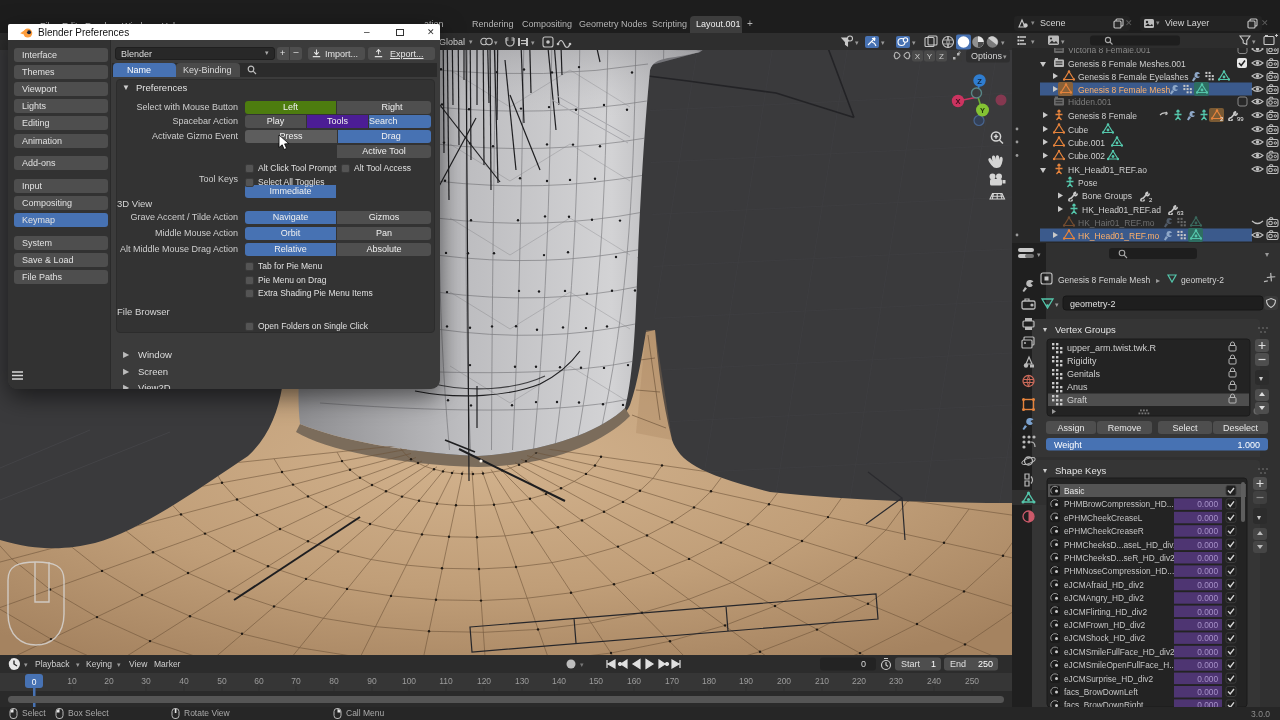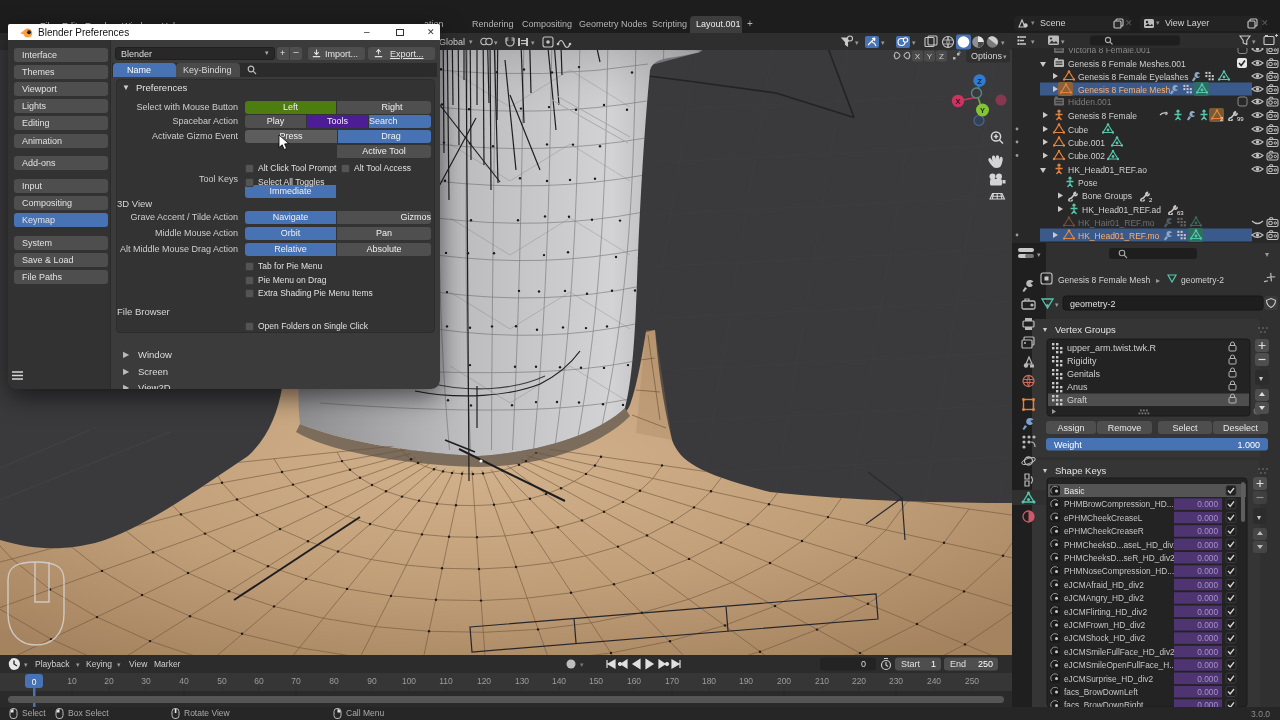--- a/index.html
+++ b/index.html
@@ -1346,21 +1346,21 @@
   <div class="abs" style="left:329px;top:121px;width:94px;height:13px;background:#4f4f4f;border-radius:0 3px 3px 0;text-align:center;font-size:9px;color:#f0f0f0;line-height:13px;">Active Tool</div>
   <div class="abs" style="left:237px;top:140px;width:9px;height:9px;background:#545454;border:1px solid #3a3a3a;border-radius:2px;"></div>
   <div class="abs txt" style="left:250px;top:139px;font-size:8.5px;color:#e0e0e0;">Alt Click Tool Prompt</div>
   <div class="abs" style="left:333px;top:140px;width:9px;height:9px;background:#545454;border:1px solid #3a3a3a;border-radius:2px;"></div>
   <div class="abs txt" style="left:346px;top:139px;font-size:8.5px;color:#e0e0e0;">Alt Tool Access</div>
   <div class="abs" style="left:237px;top:154px;width:9px;height:9px;background:#545454;border:1px solid #3a3a3a;border-radius:2px;"></div>
   <div class="abs txt" style="left:250px;top:153px;font-size:8.5px;color:#e0e0e0;">Select All Toggles</div>
   <div class="abs txt" style="left:109px;top:174px;font-size:9.5px;color:#d5d5d5;">3D View</div>
   <div class="abs txt" style="left:0px;top:188px;width:230px;text-align:right;font-size:9px;color:#cecece;">Grave Accent / Tilde Action</div>
   <div class="abs" style="left:237px;top:187px;width:91px;height:13px;background:#4772b3;border-radius:3px 0 0 3px;text-align:center;font-size:9px;color:#f0f0f0;line-height:13px;">Navigate</div>
-  <div class="abs" style="left:329px;top:187px;width:94px;height:13px;background:#4f4f4f;border-radius:0 3px 3px 0;text-align:right;font-size:9px;color:#f0f0f0;line-height:13px;">Gizmos</div>
+  <div class="abs" style="left:329px;top:187px;width:94px;height:13px;background:#4f4f4f;border-radius:0 3px 3px 0;text-align:center;font-size:9px;color:#f0f0f0;line-height:13px;">Gizmos</div>
   <div class="abs txt" style="left:0px;top:204px;width:230px;text-align:right;font-size:9px;color:#cecece;">Middle Mouse Action</div>
   <div class="abs" style="left:237px;top:203px;width:91px;height:13px;background:#4772b3;border-radius:3px 0 0 3px;text-align:center;font-size:9px;color:#f0f0f0;line-height:13px;">Orbit</div>
   <div class="abs" style="left:329px;top:203px;width:94px;height:13px;background:#4f4f4f;border-radius:0 3px 3px 0;text-align:center;font-size:9px;color:#f0f0f0;line-height:13px;">Pan</div>
   <div class="abs txt" style="left:0px;top:220px;width:230px;text-align:right;font-size:9px;color:#cecece;">Alt Middle Mouse Drag Action</div>
   <div class="abs" style="left:237px;top:219px;width:91px;height:13px;background:#4772b3;border-radius:3px 0 0 3px;text-align:center;font-size:9px;color:#f0f0f0;line-height:13px;">Relative</div>
   <div class="abs" style="left:329px;top:219px;width:94px;height:13px;background:#4f4f4f;border-radius:0 3px 3px 0;text-align:center;font-size:9px;color:#f0f0f0;line-height:13px;">Absolute</div>
   <div class="abs" style="left:237px;top:238px;width:9px;height:9px;background:#545454;border:1px solid #3a3a3a;border-radius:2px;"></div>
   <div class="abs txt" style="left:250px;top:237px;font-size:8.5px;color:#e0e0e0;">Tab for Pie Menu</div>
   <div class="abs" style="left:237px;top:252px;width:9px;height:9px;background:#545454;border:1px solid #3a3a3a;border-radius:2px;"></div>
   <div class="abs txt" style="left:250px;top:251px;font-size:8.5px;color:#e0e0e0;">Pie Menu on Drag</div>

